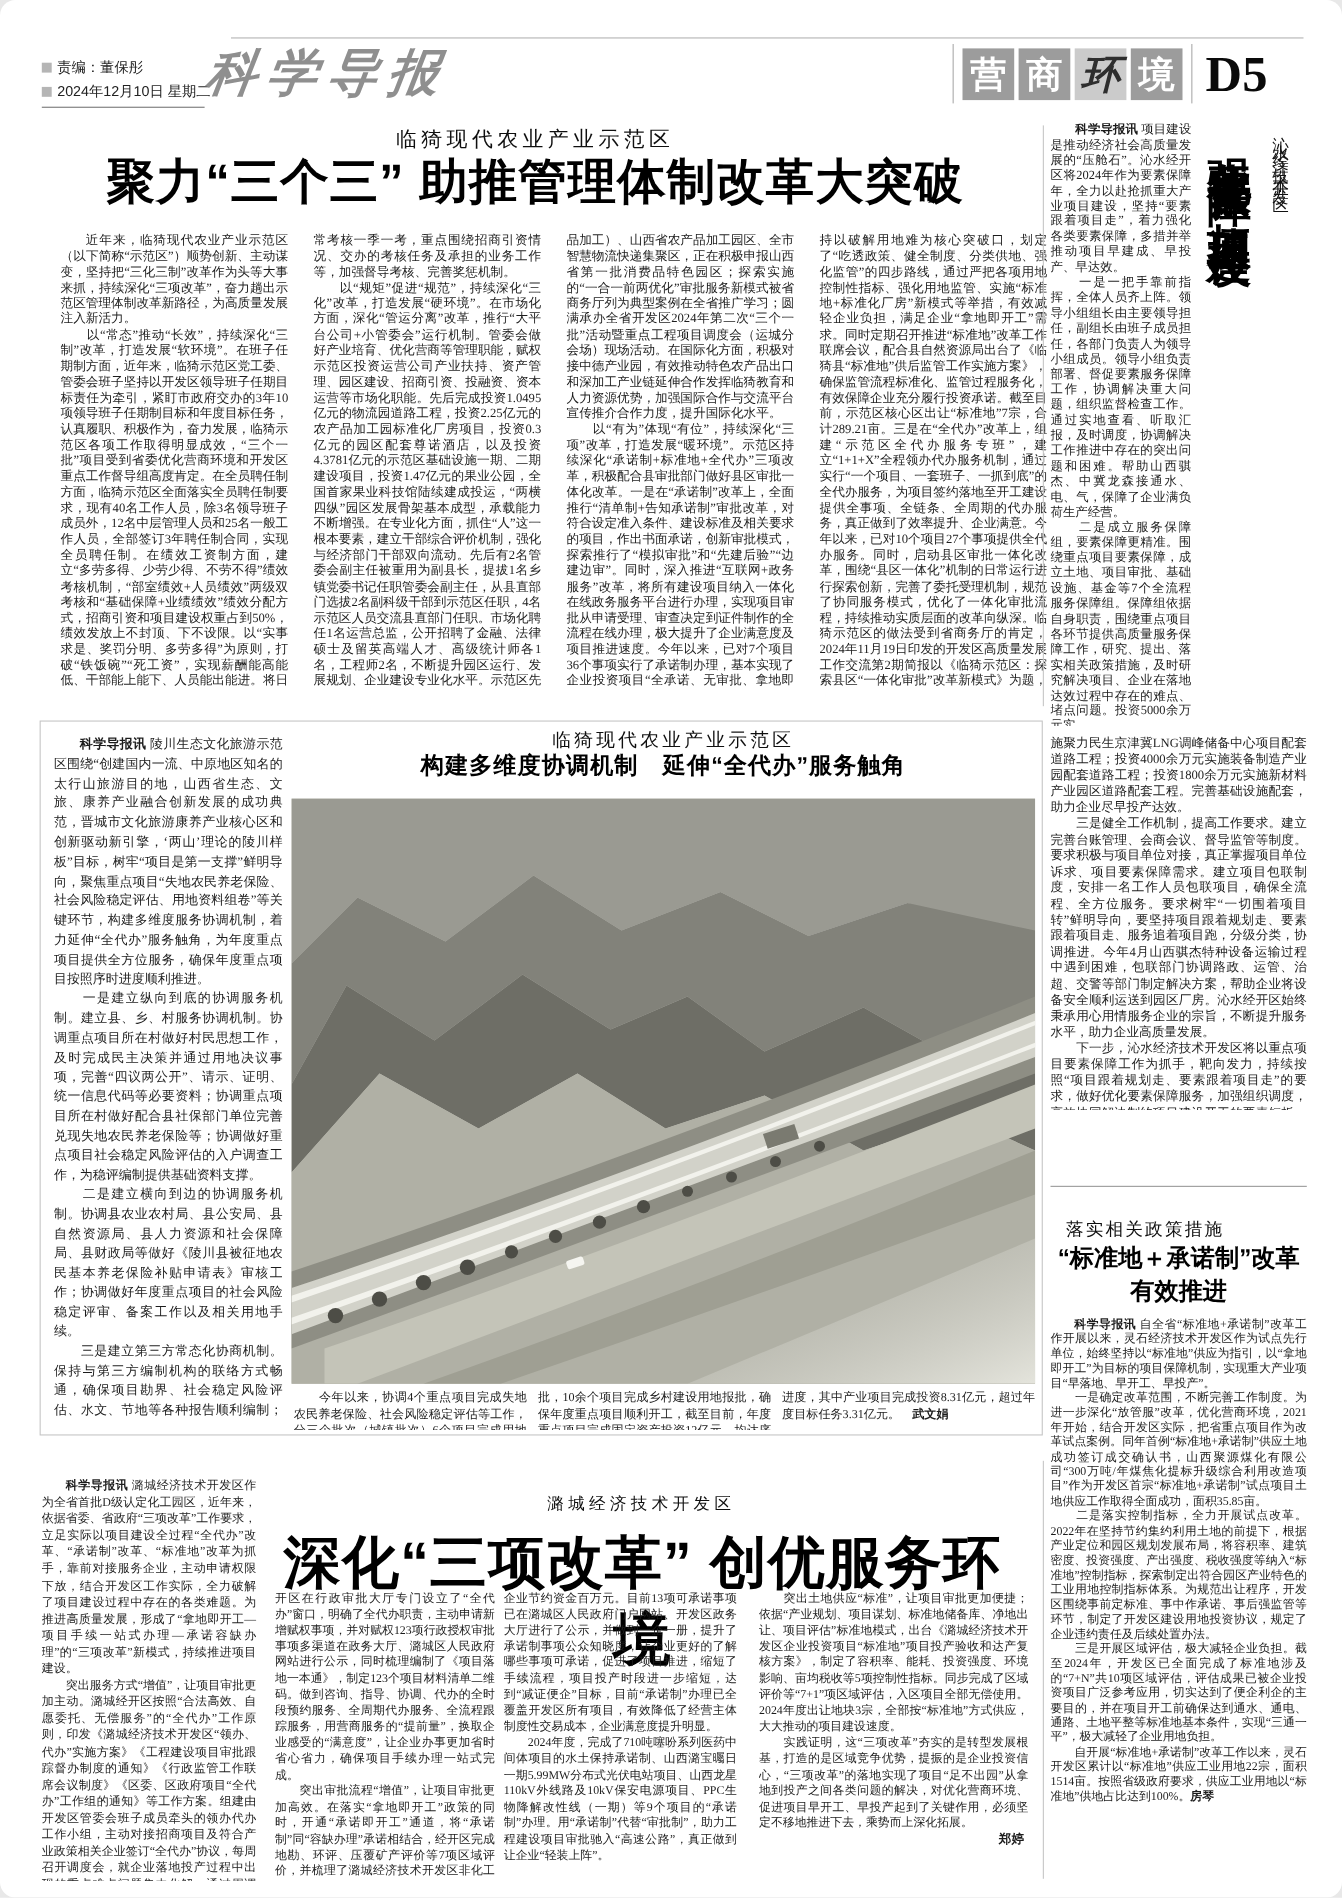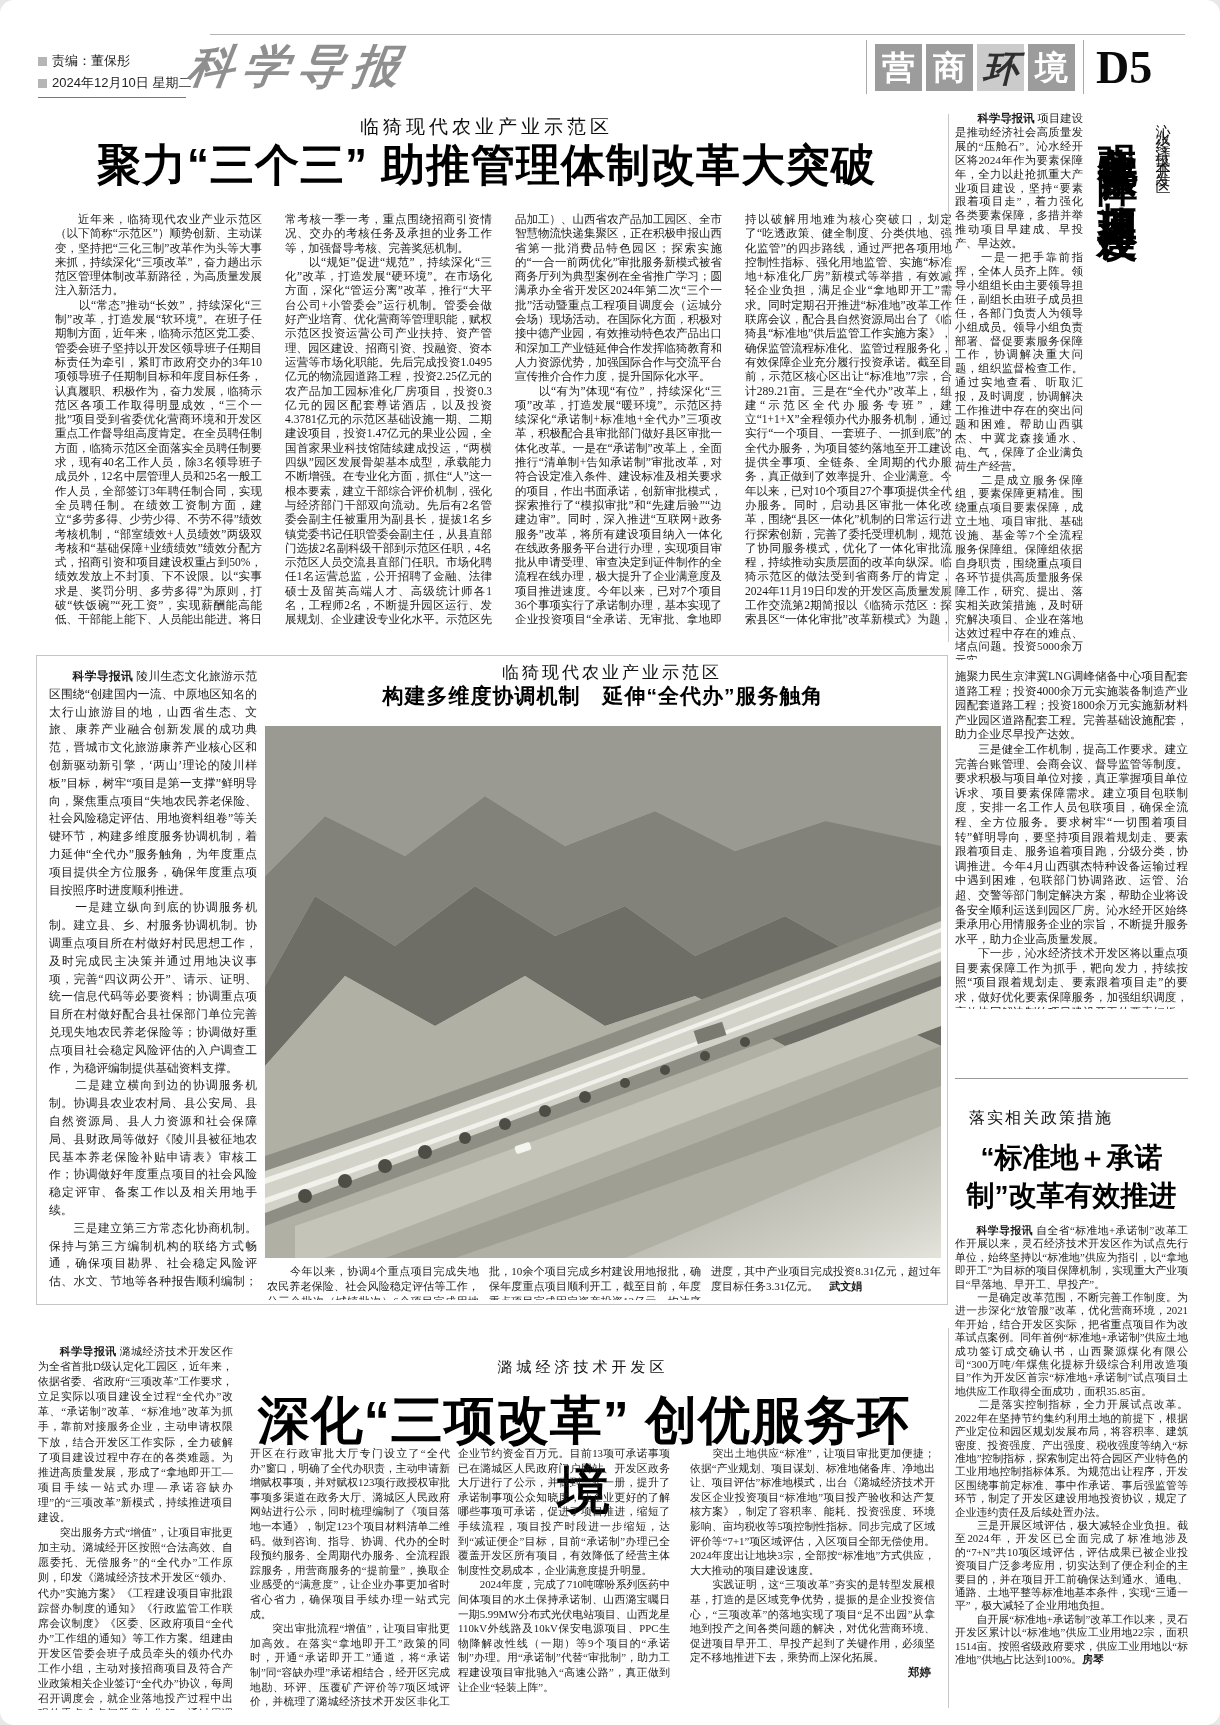--- a/index.html
+++ b/index.html
@@ -43,21 +43,21 @@
             line-height:60px;margin-left:4px;letter-spacing:4px;color:#000;}
   .qs-vhead span{display:inline;}
   .qs-vh2{margin-top:34px;}
   .qs-vkicker{writing-mode:vertical-rl;font-family:"Liberation Sans",sans-serif;font-size:15px;letter-spacing:7px;
               margin-left:6px;color:#111;}
   .qs-wide{margin-top:9px;font-size:11.5px;line-height:14.6px;height:340px;overflow:hidden;}
 
   
   .ls-wrap{left:955px;top:1094px;width:233px;height:616px;overflow:hidden;}
   .ls-kicker{font-family:"Liberation Sans",sans-serif;font-size:16px;letter-spacing:2px;padding-left:14px;margin-top:14px;}
-  .ls-headline{font-size:28px;margin-top:10px;letter-spacing:0;}
+  .ls-headline{font-size:22px;letter-spacing:0;}
   .ls-body{margin-top:9px;font-size:10.8px;line-height:13.4px;}
 
   
   .lc-box{left:36px;top:655px;width:910px;height:648px;border:1px solid #c5c5c5;background:#fff;}
   .lc-intro{position:absolute;left:12px;top:12px;width:208px;height:622px;overflow:hidden;font-size:11.8px;line-height:17.8px;}
   .lc-kicker{position:absolute;left:250px;top:5px;width:650px;font-size:17px;letter-spacing:3px;}
   .lc-headline{position:absolute;left:230px;top:26px;width:672px;font-size:21px;letter-spacing:1px;}
   .lc-photo{position:absolute;left:228px;top:70px;width:676px;height:532px;background:#c9c9c2;}
   .lc-cap{position:absolute;top:608px;height:36px;overflow:hidden;font-size:11px;line-height:14.8px;}
 

